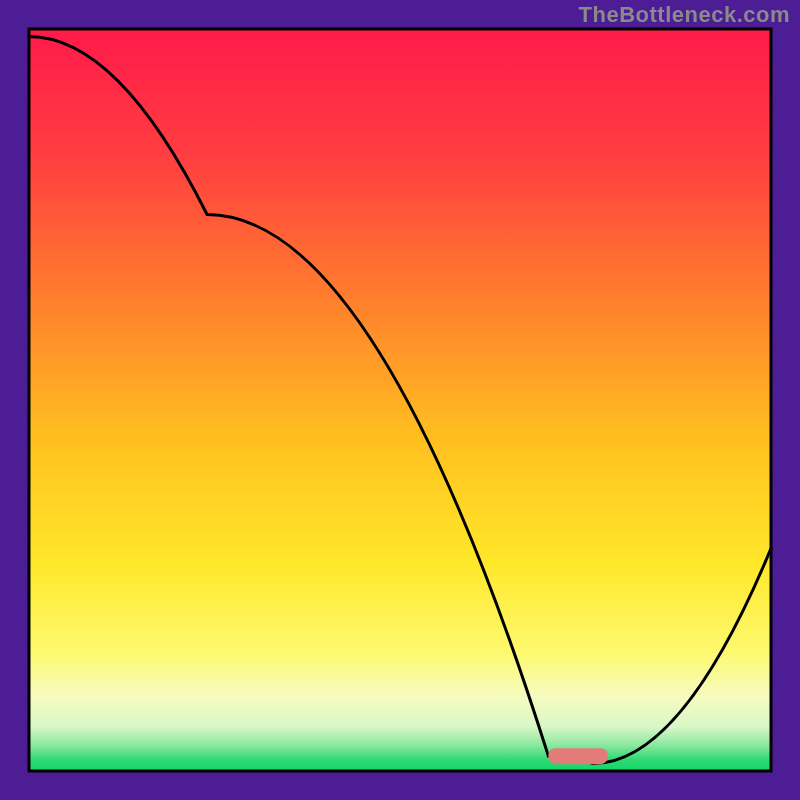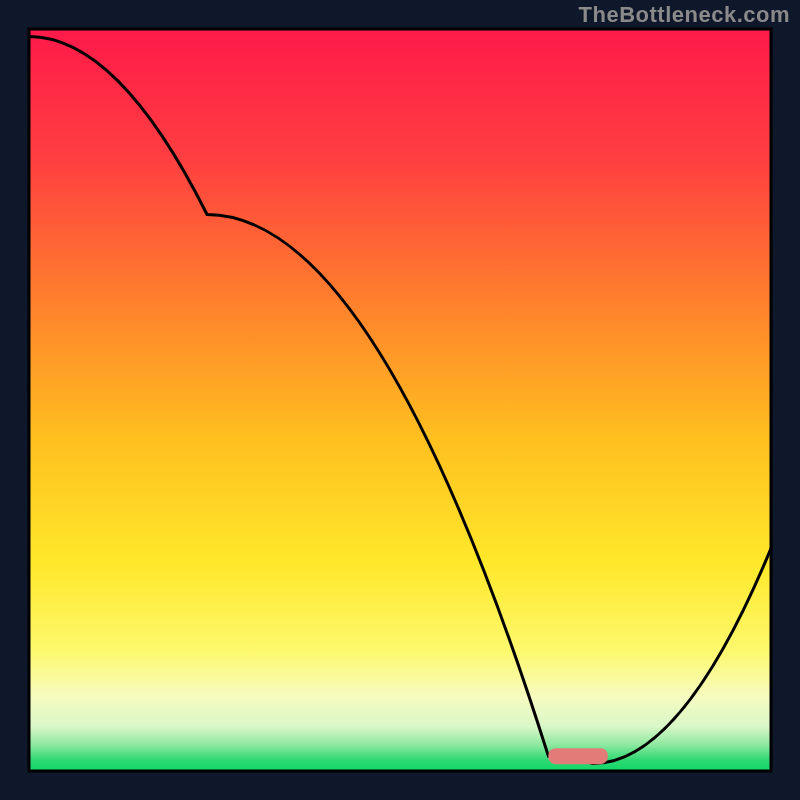--- a/index.html
+++ b/index.html
@@ -7,21 +7,21 @@
     padding: 0;
     width: 800px;
     height: 800px;
     background: #fff;
     font-family: Arial, Helvetica, sans-serif;
   }
   .chart-wrap {
     position: relative;
     width: 800px;
     height: 800px;
-    background: #0f172a;
+    background: #4c1d95;
   }
   .watermark {
     position: absolute;
     top: 2px;
     right: 10px;
     font-size: 22px;
     color: #8a8a8a;
     font-weight: 600;
     letter-spacing: 0.5px;
     z-index: 20;

